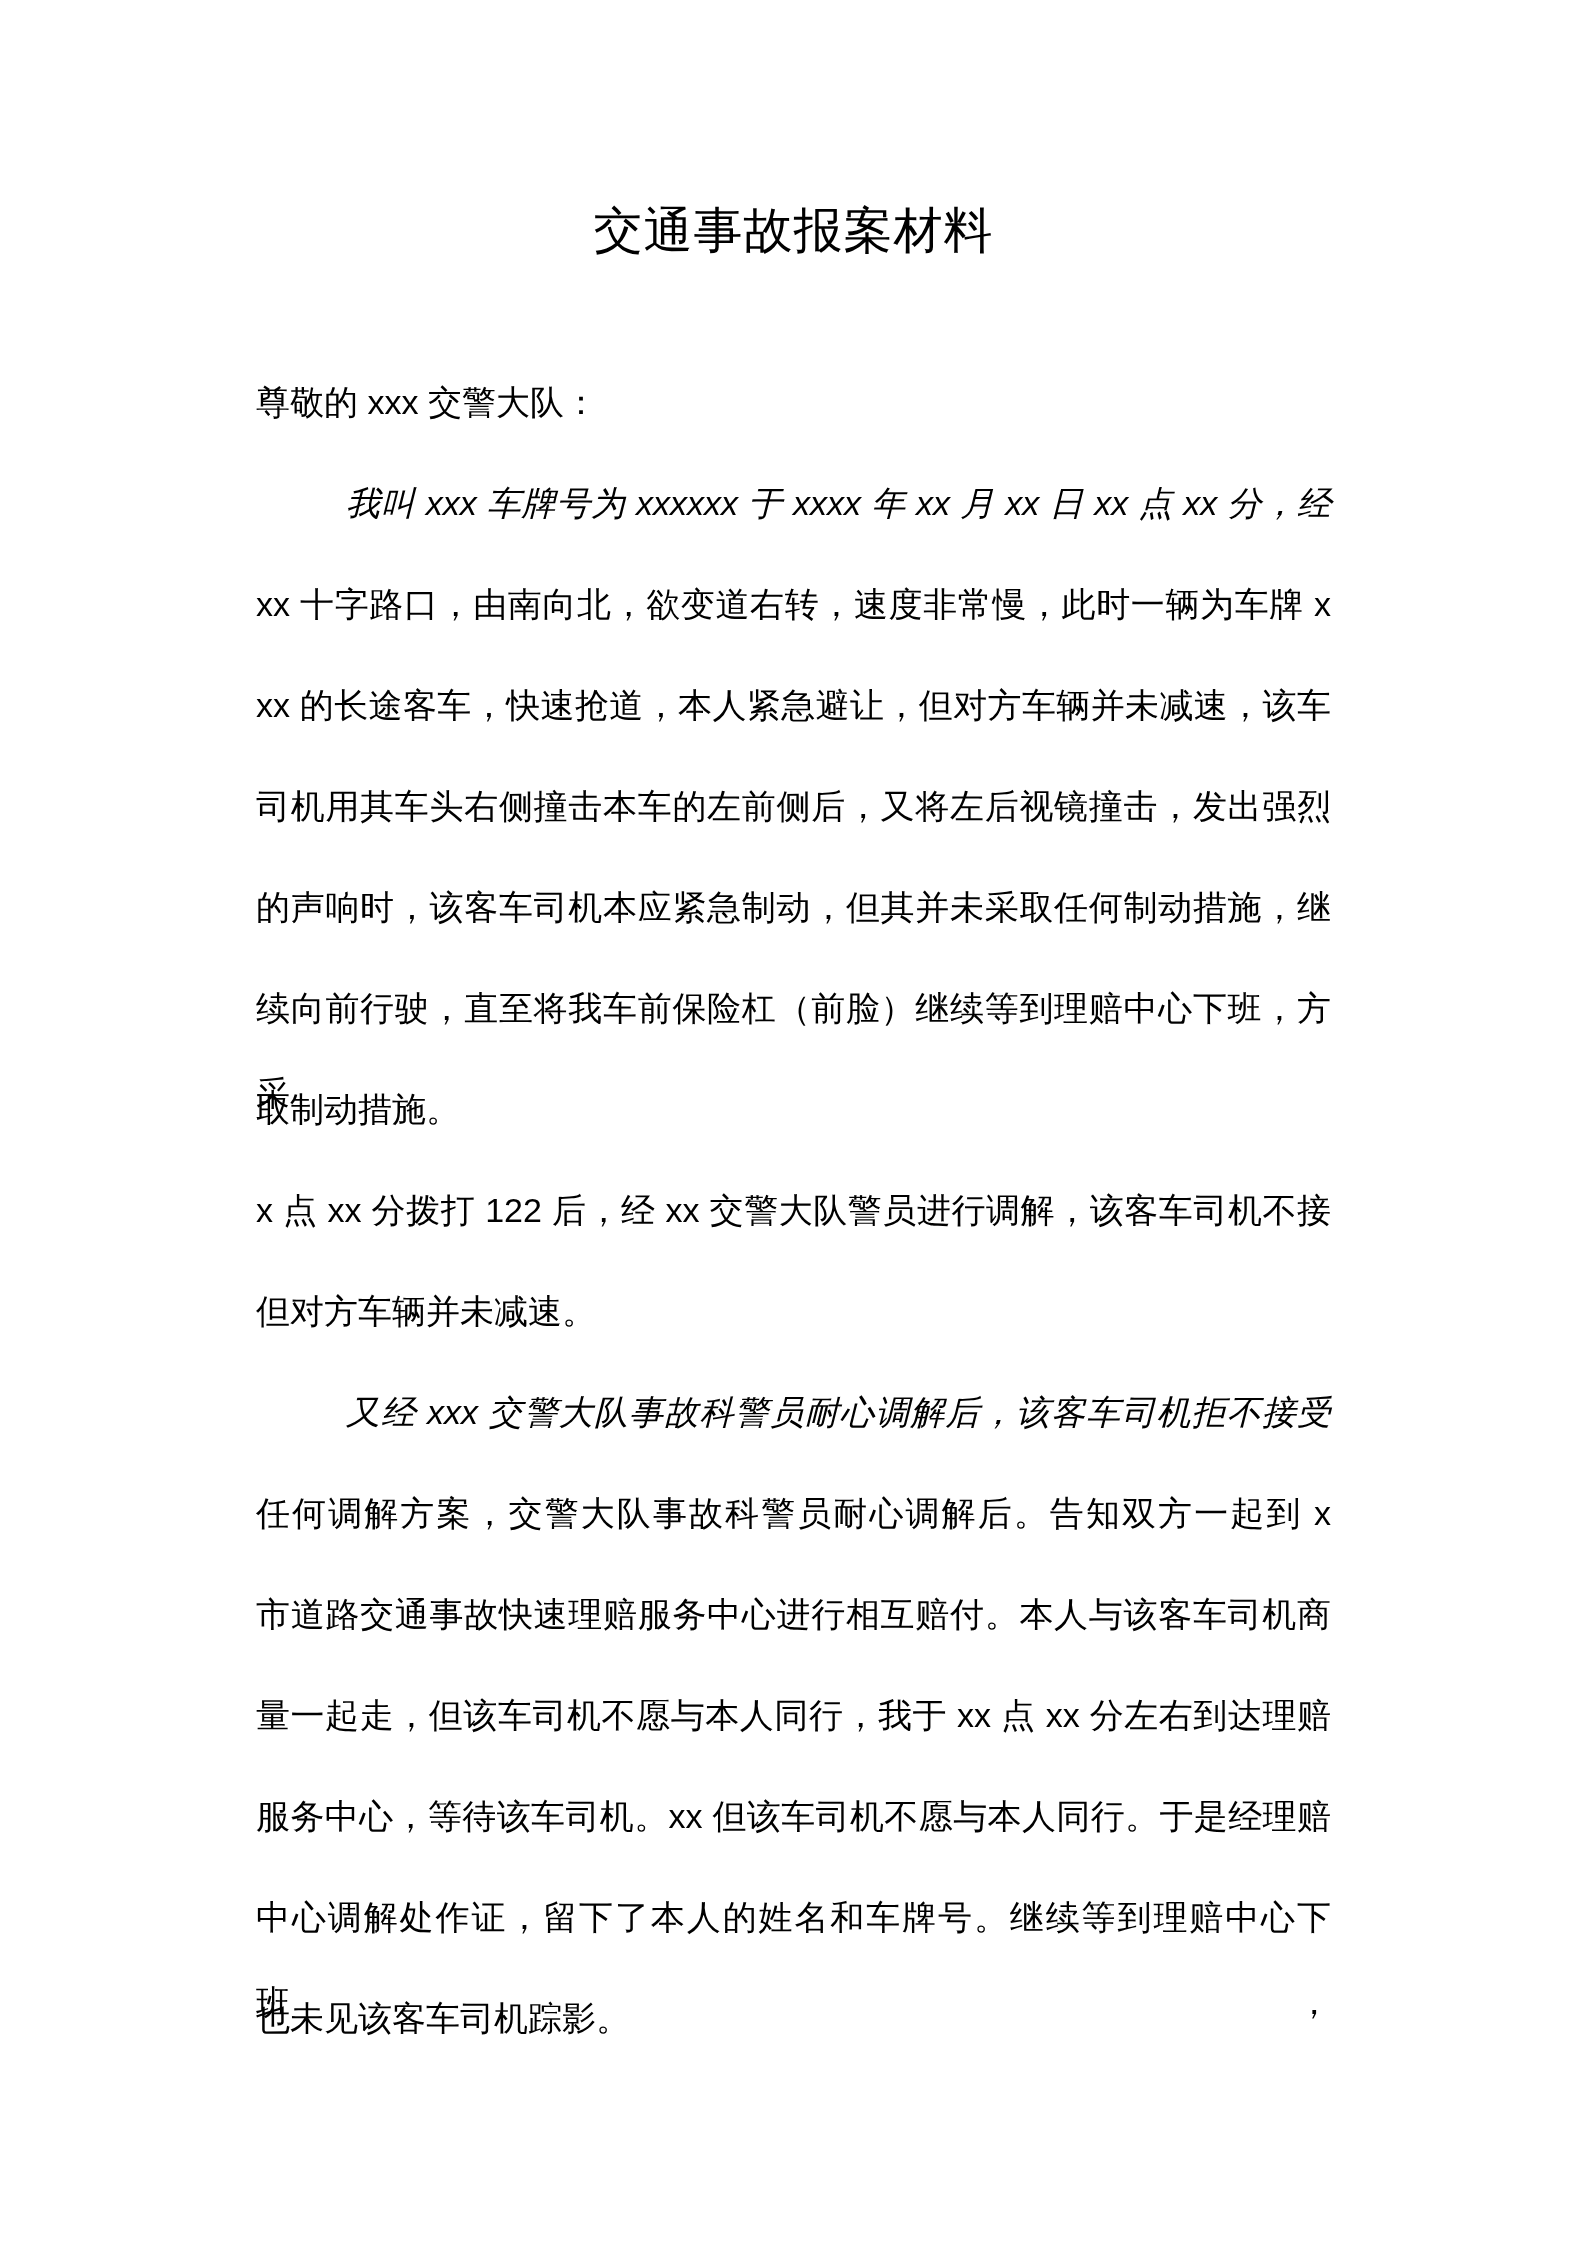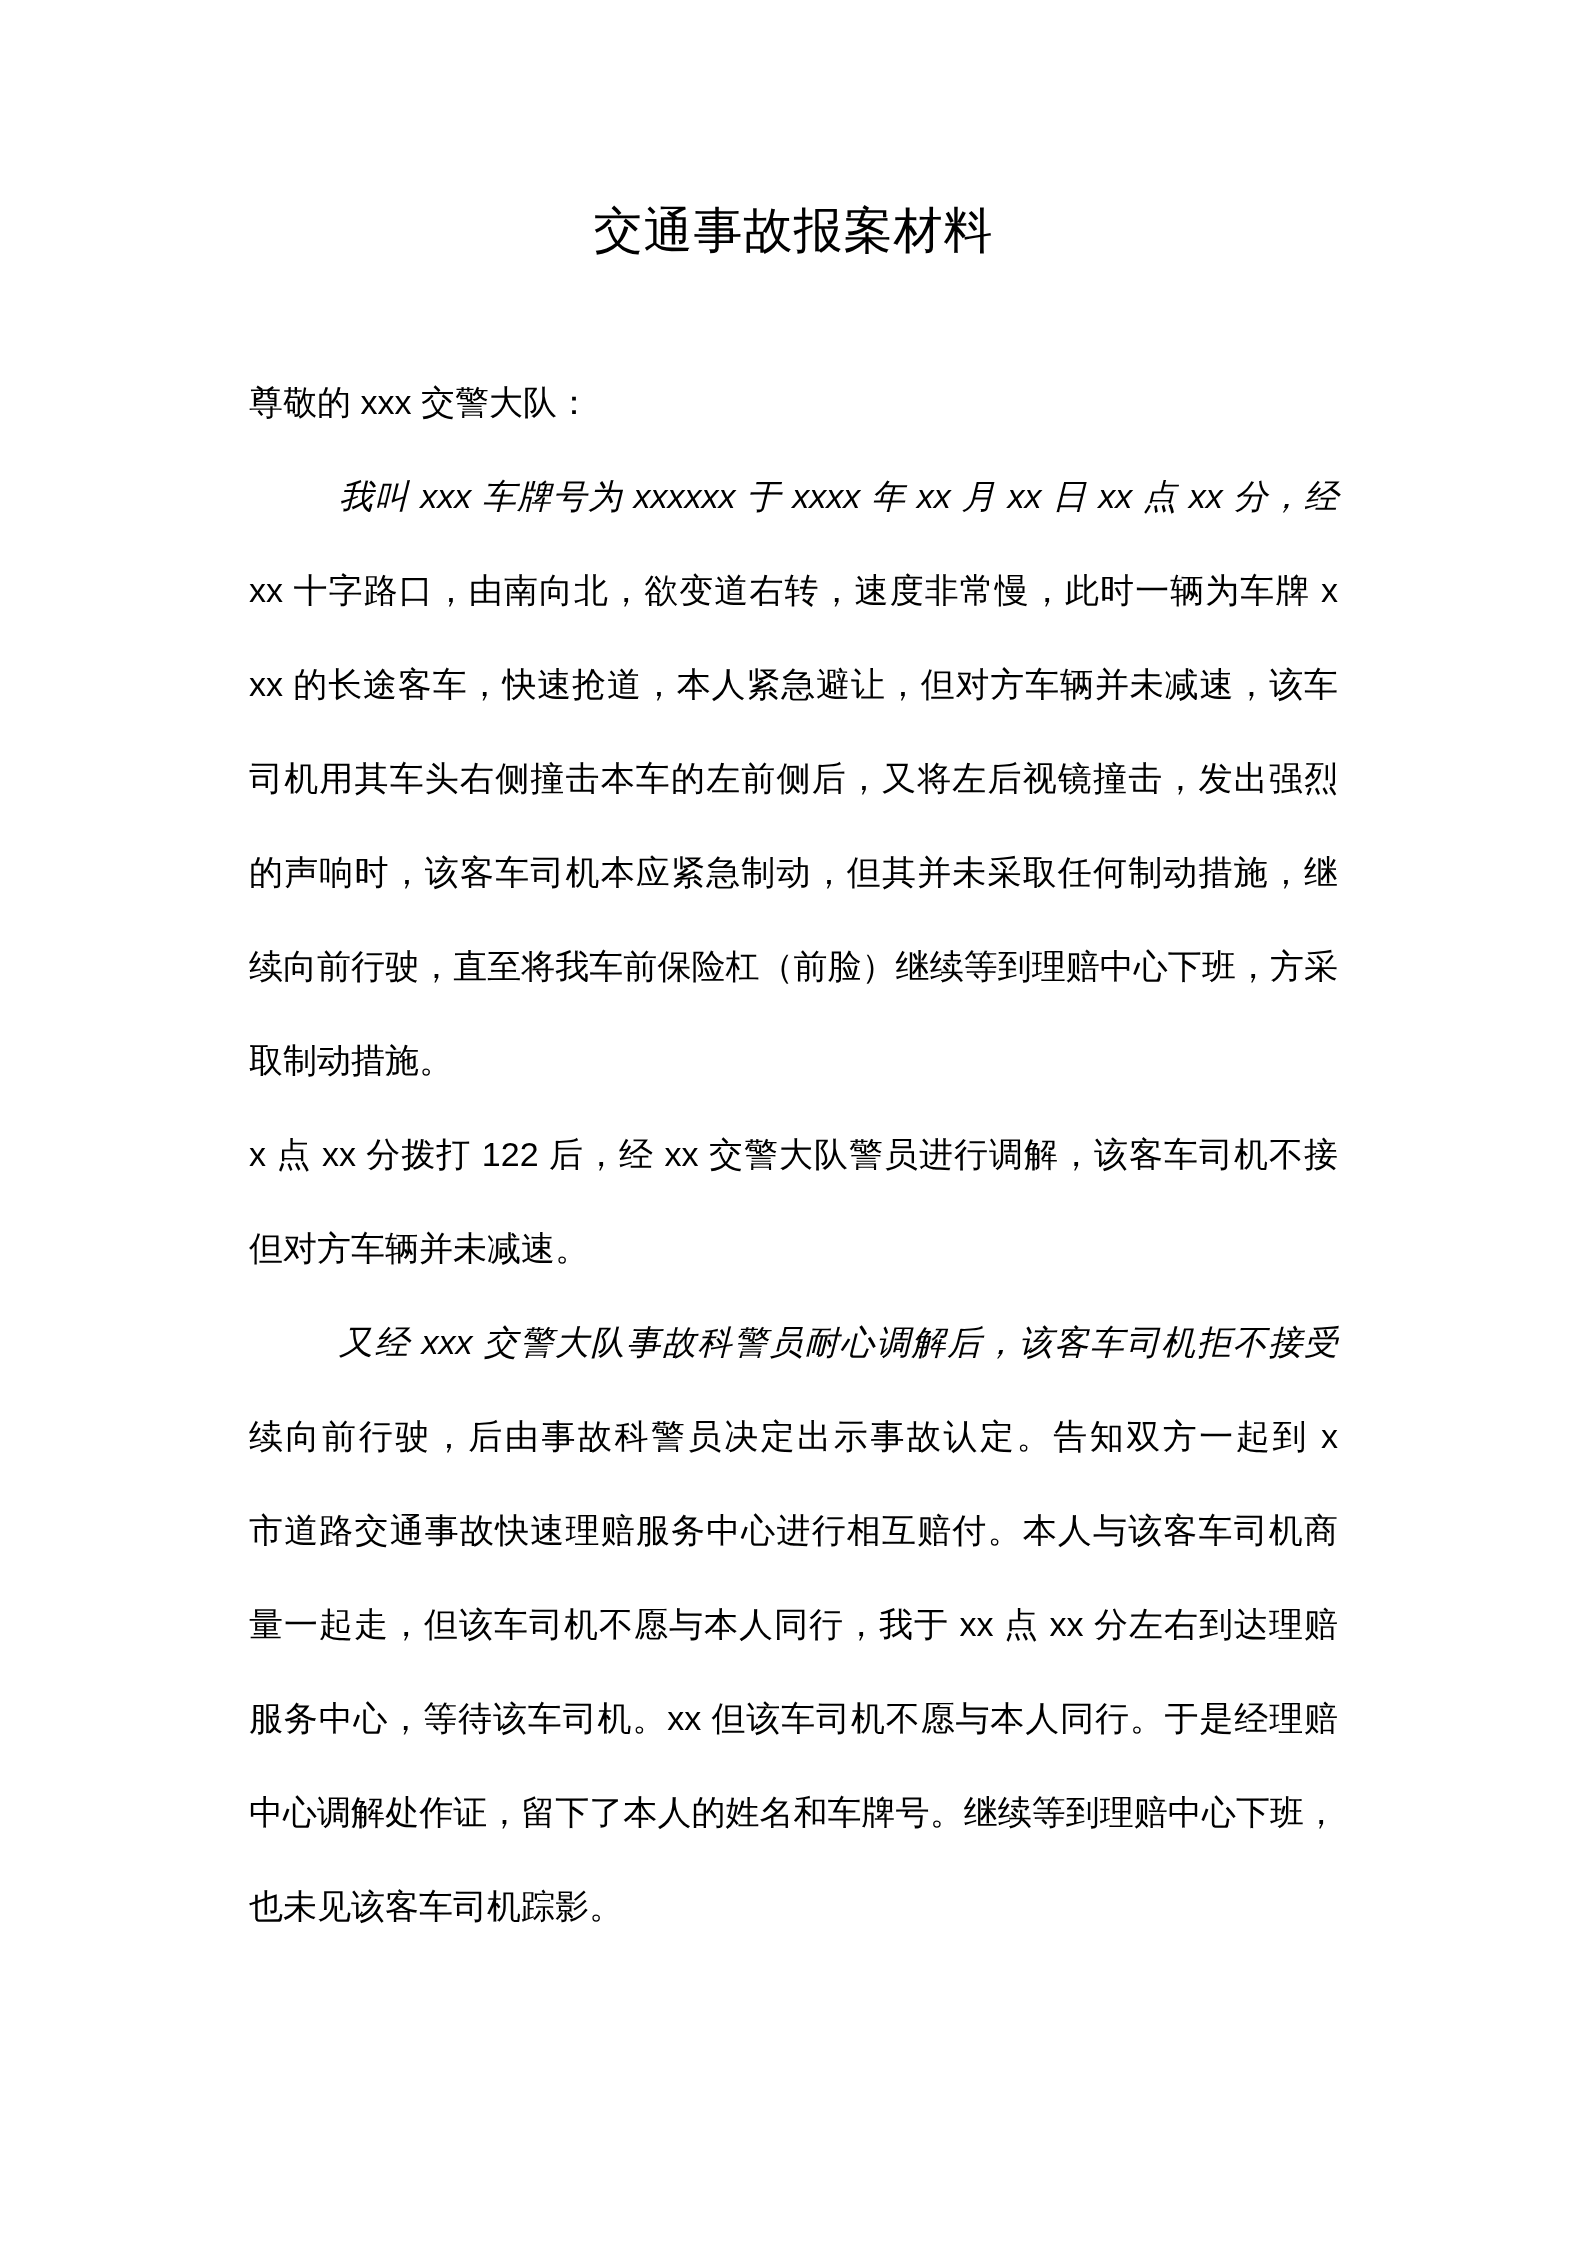--- a/index.html
+++ b/index.html
@@ -24,21 +24,21 @@
       font-weight: 400;
       line-height: 60px;
       letter-spacing: 1px;
       color: #000000;
     }
     .doc-body {
       margin: 100px 240px 0 240px; 
       width: 1107px;
     }
     .line {
-      margin: 9px;
+      margin: 16px;
       font-size: 34px;
       line-height: 85px;
       height: 85px;
       text-align: justify;
       text-align-last: justify;
       color: #000000;
     }
     .line.plain {
       text-align: left;
       text-align-last: left;
@@ -59,20 +59,20 @@
     <p class="line just indent">我叫 xxx 车牌号为 xxxxxx 于 xxxx 年 xx 月 xx 日 xx 点 xx 分，经</p>
     <p class="line just">xx 十字路口，由南向北，欲变道右转，速度非常慢，此时一辆为车牌 x</p>
     <p class="line just">xx 的长途客车，快速抢道，本人紧急避让，但对方车辆并未减速，该车</p>
     <p class="line just">司机用其车头右侧撞击本车的左前侧后，又将左后视镜撞击，发出强烈</p>
     <p class="line just">的声响时，该客车司机本应紧急制动，但其并未采取任何制动措施，继</p>
     <p class="line just">续向前行驶，直至将我车前保险杠（前脸）继续等到理赔中心下班，方采</p>
     <p class="line plain">取制动措施。</p>
     <p class="line just">x 点 xx 分拨打 122 后，经 xx 交警大队警员进行调解，该客车司机不接</p>
     <p class="line plain">但对方车辆并未减速。</p>
     <p class="line just indent">又经 xxx 交警大队事故科警员耐心调解后，该客车司机拒不接受</p>
-    <p class="line just">续向前行驶，后由事故科警员决定出示事故认定。告知双方一起到 x</p>
+    <p class="line just">任何调解方案，交警大队事故科警员耐心调解后。告知双方一起到 x</p>
     <p class="line just">市道路交通事故快速理赔服务中心进行相互赔付。本人与该客车司机商</p>
     <p class="line just">量一起走，但该车司机不愿与本人同行，我于 xx 点 xx 分左右到达理赔</p>
     <p class="line just">服务中心，等待该车司机。xx 但该车司机不愿与本人同行。于是经理赔</p>
     <p class="line just">中心调解处作证，留下了本人的姓名和车牌号。继续等到理赔中心下班，</p>
     <p class="line plain">也未见该客车司机踪影。</p>
   </div>
 </div>
 
 </body></html>

